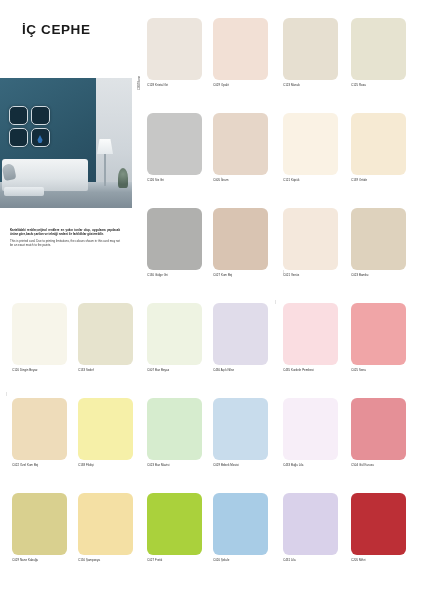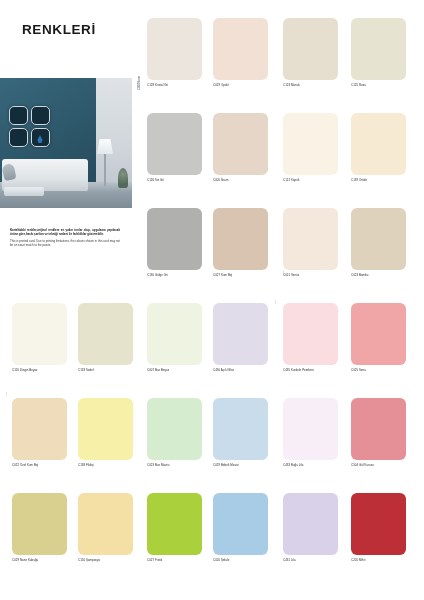--- a/index.html
+++ b/index.html
@@ -183,21 +183,21 @@
   }
 </style>
 </head>
 <body>
 
 <div id="page">
 
   <div id="left-panel">
 
     <div id="title-block">
-      <div class="t-line">RENKLERİ</div>
+      <div class="t-line">İÇ CEPHE</div>
     </div>
 
     <div id="room-photo">
       <div class="ph-wallleft"></div>
       <div class="ph-wallright"></div>
       <div class="ph-floor"></div>
       <div class="ph-shelf s1"></div>
       <div class="ph-shelf s2"></div>
       <div class="ph-shelf s3"></div>
       <div class="ph-shelf s4"></div>

